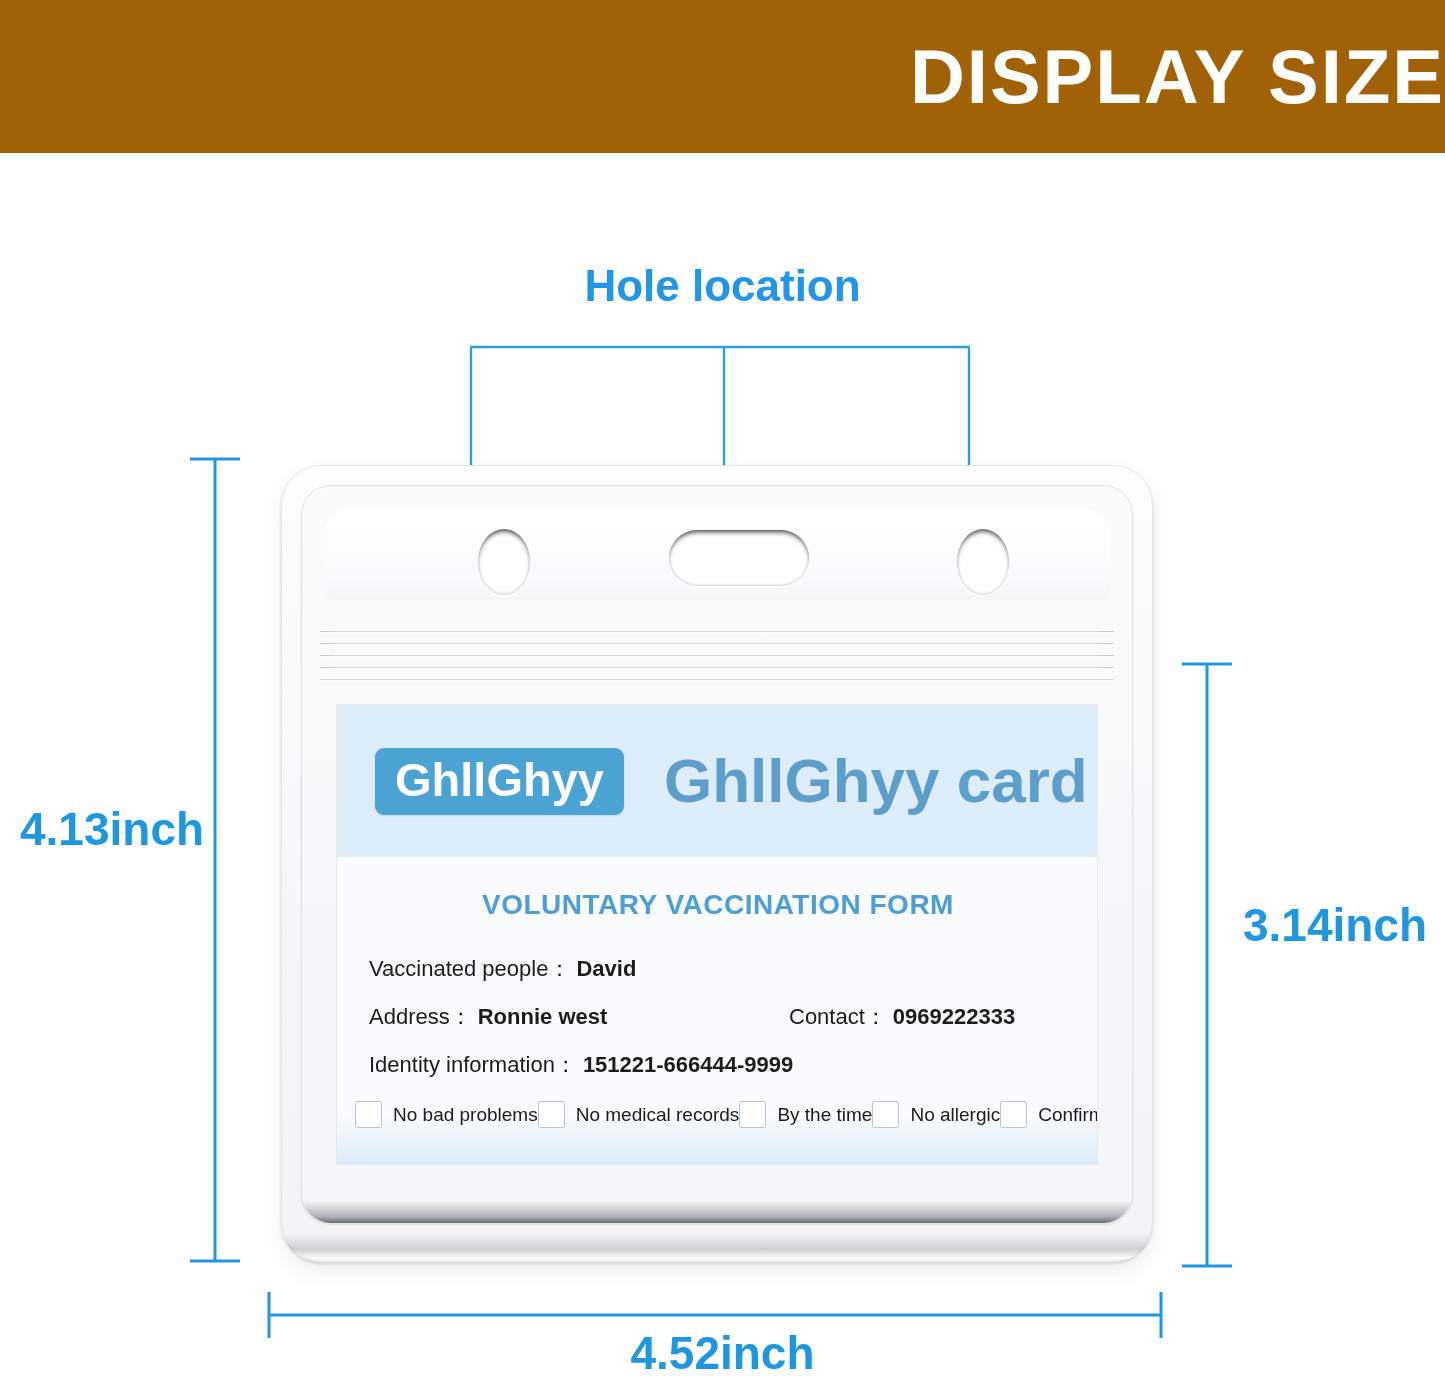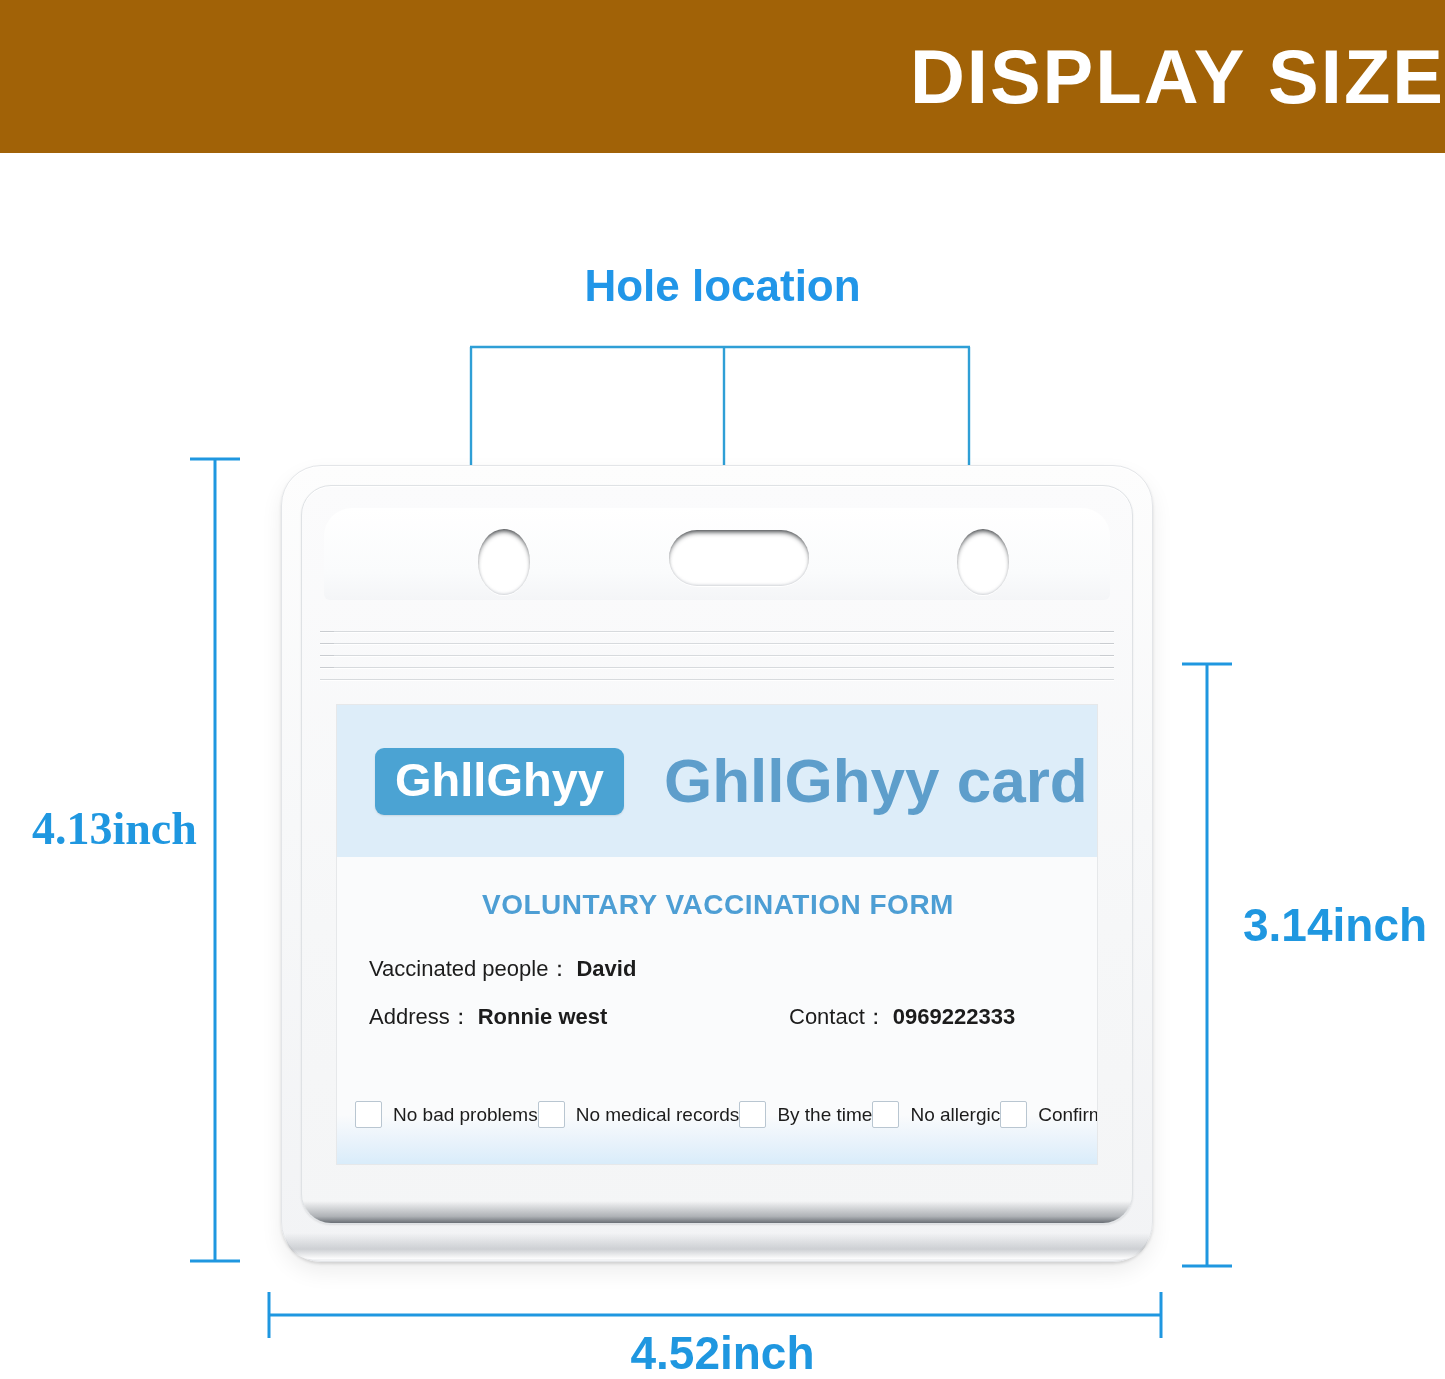--- a/index.html
+++ b/index.html
@@ -31,21 +31,21 @@
 
   
   .dim-left{position:absolute;left:186px;top:455px;width:58px;height:810px;}
   .dim-right{position:absolute;left:1178px;top:660px;width:58px;height:610px;}
   .dim-bottom{position:absolute;left:265px;top:1290px;width:900px;height:50px;}
 
   .dim-text{
     position:absolute;color:#1f97e0;font-weight:bold;font-size:46px;
     white-space:nowrap;line-height:1;
   }
-  .dim-left-text{left:32px;top:806px;font-family:Liberation Serif, serif;}
+  .dim-left-text{left:20px;top:806px;}
   .dim-right-text{left:1243px;top:902px;}
   .dim-bottom-text{left:0;top:1330px;width:1445px;text-align:center;}
 
   
   .holder{
     position:absolute;left:281px;top:465px;width:872px;height:797px;
   }
   
   .holder-outer{
     position:absolute;inset:0;
@@ -248,20 +248,25 @@
 
           <div class="form-row">
             <div class="f-col-a">
               <span class="f-label">Address：</span><span class="f-value">Ronnie west</span>
             </div>
             <div class="f-col-b">
               <span class="f-label">Contact：</span><span class="f-value">0969222333</span>
             </div>
           </div>
 
+          <div class="form-row">
+            <div>
+              <span class="f-label">Identity information：</span><span class="f-value">151221-666444-9999</span>
+            </div>
+          </div>
         </div>
 
         <div class="checkrow">
           <div class="check-item">
             <span class="checkbox"></span>
             <span class="check-label">No bad problems</span>
           </div>
           <div class="check-item">
             <span class="checkbox"></span>
             <span class="check-label">No medical records</span>

